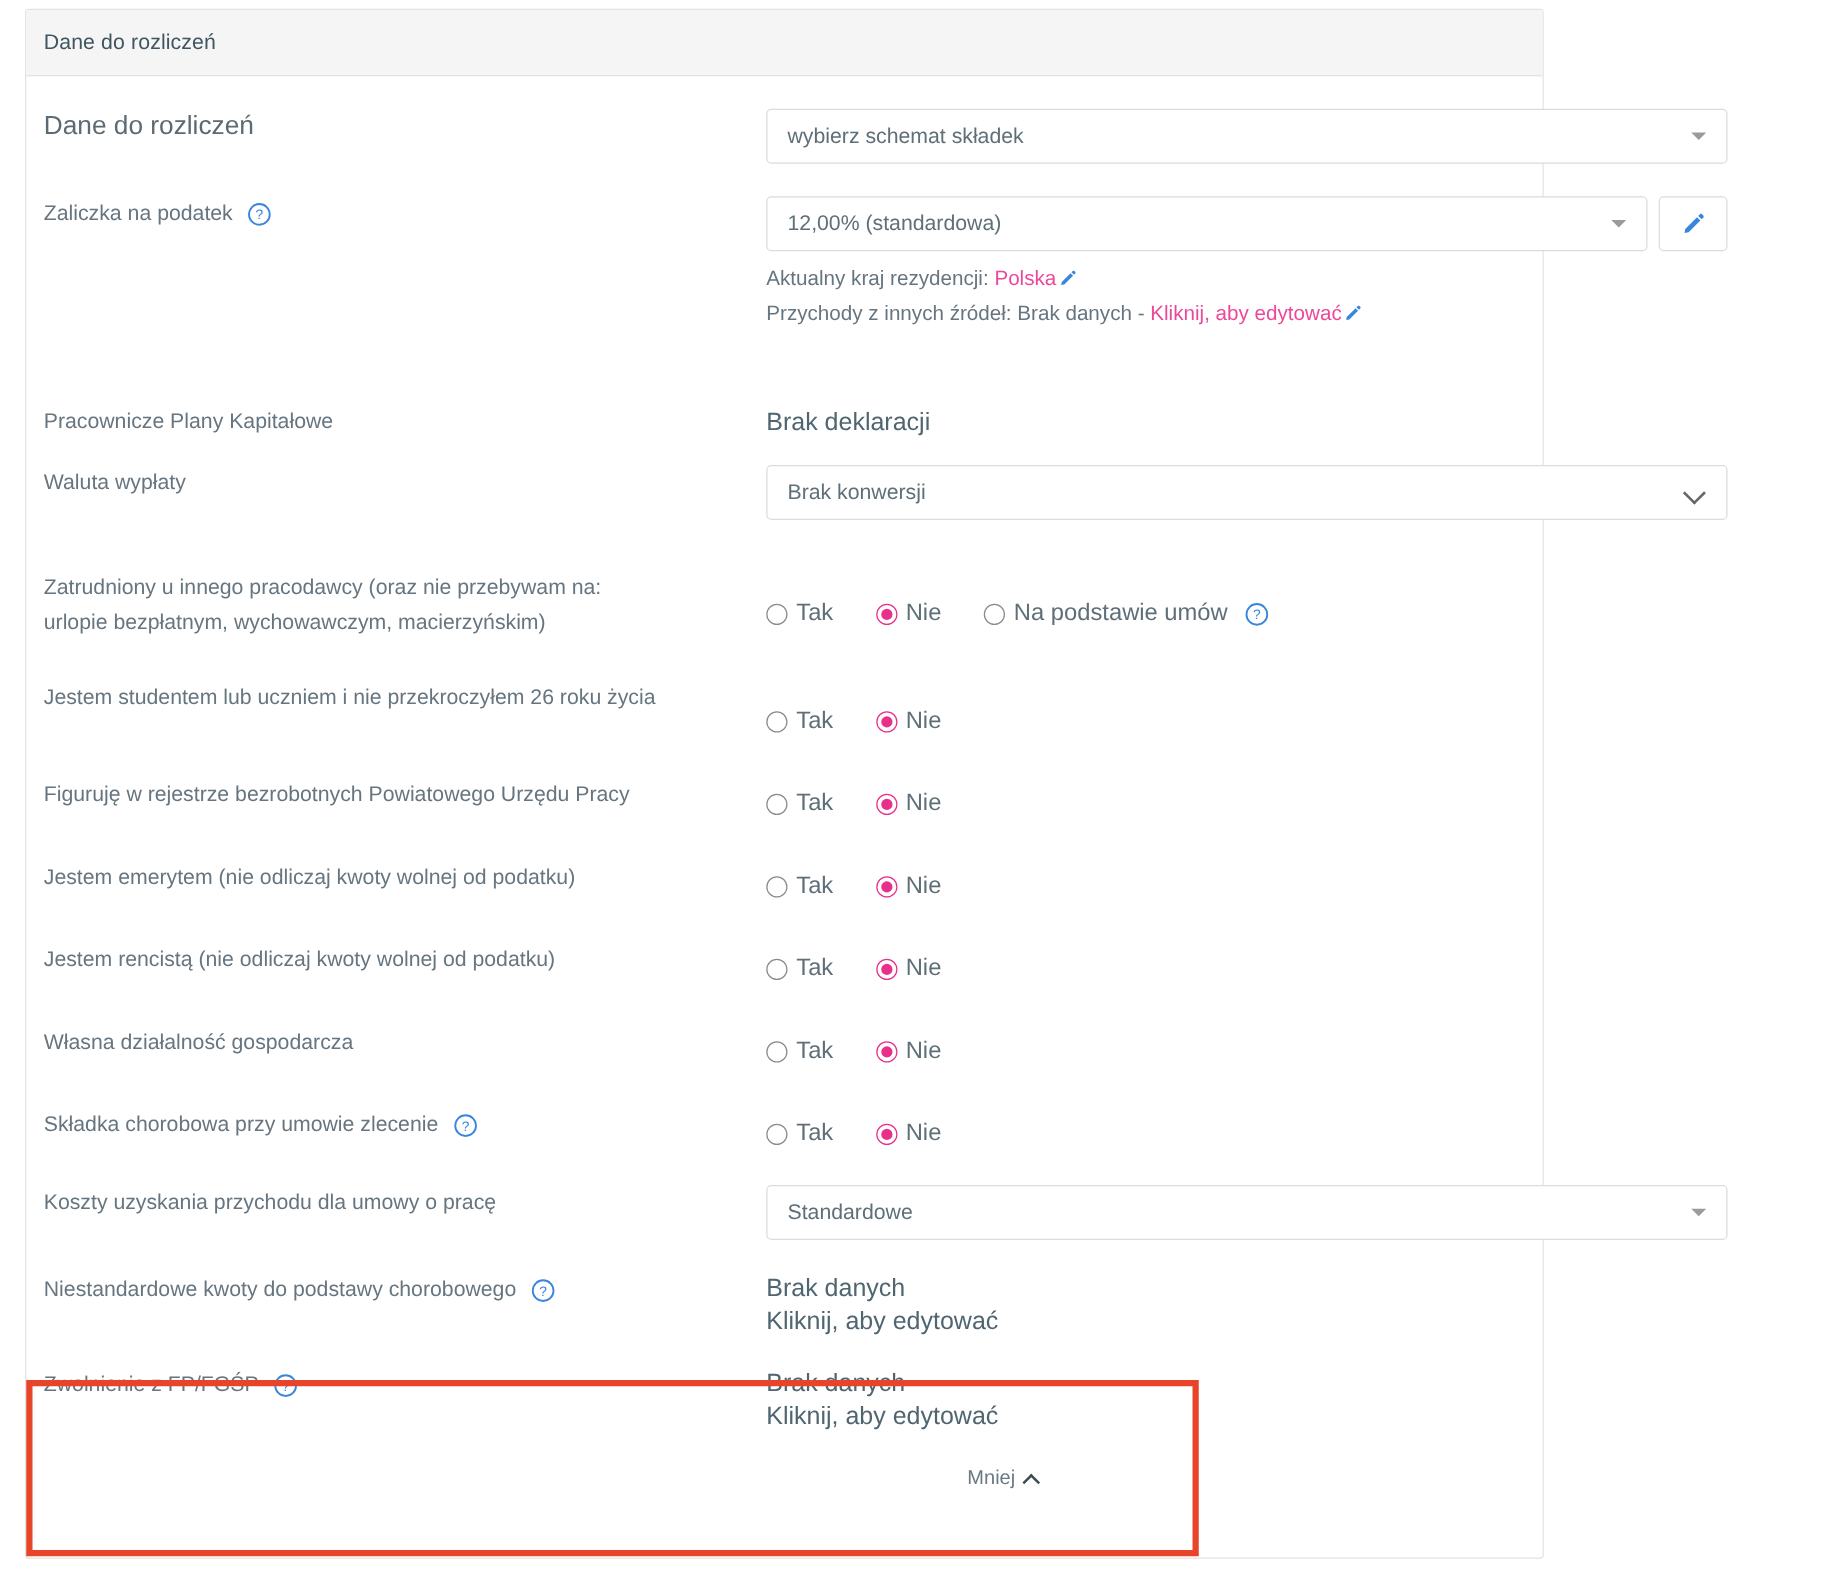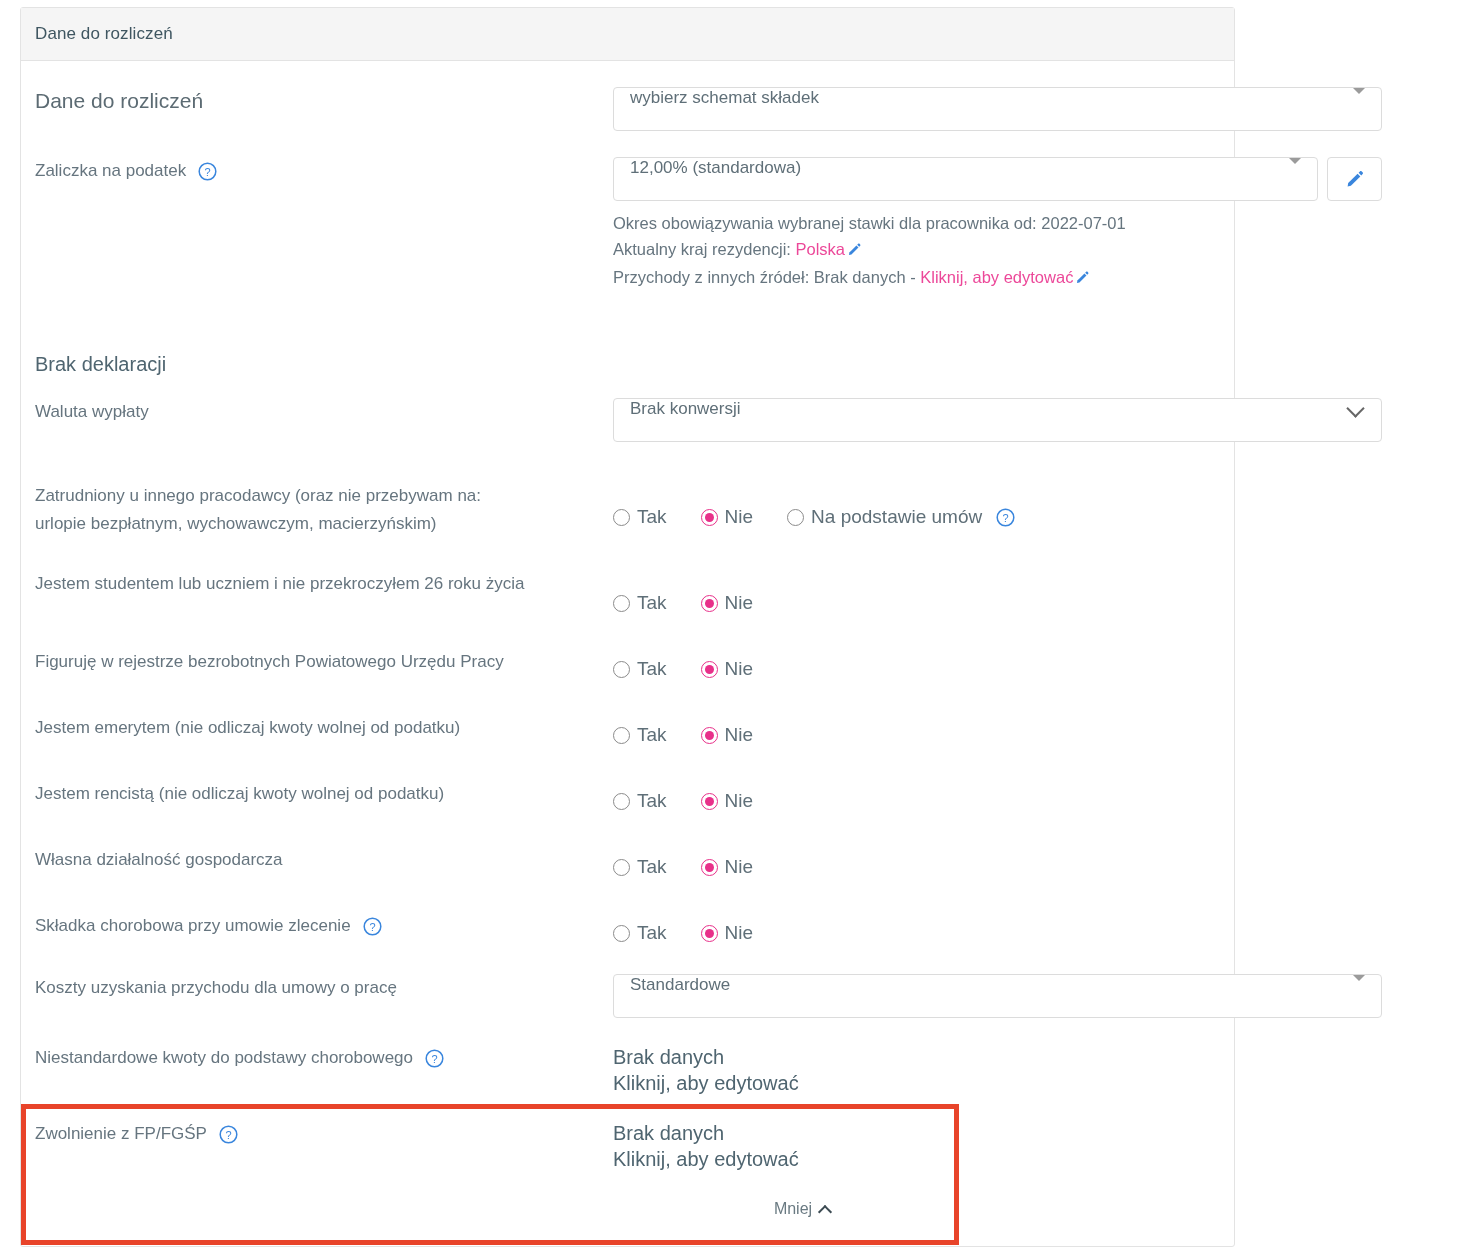--- a/index.html
+++ b/index.html
@@ -85,20 +85,21 @@
   }
   .help-icon svg { display: block; }
 
   
   .select-box {
     height: 44px;
     border: 1px solid #dcdcdc;
     border-radius: 4px;
     background: #fff;
     display: flex;
+    align-items: center;
     padding: 0 12px 0 16px;
     font-size: 17px;
     color: #5f6f78;
     cursor: pointer;
   }
   .select-box .sel-val { flex: 1 1 auto; }
   .caret-tri {
     width: 0; height: 0;
     border-left: 6px solid transparent;
     border-right: 6px solid transparent;
@@ -282,38 +283,40 @@
               <span class="caret-tri"></span>
             </div>
             <div class="edit-btn">
               <svg width="20" height="20" viewBox="0 0 20 20">
                 <path d="M3.2 14.1 L12.6 4.7 L15.3 7.4 L5.9 16.8 L2.6 17.4 Z" fill="#3a86dd"></path>
                 <path d="M13.6 3.7 L14.9 2.4 C15.4 1.9 16.2 1.9 16.7 2.4 L17.6 3.3 C18.1 3.8 18.1 4.6 17.6 5.1 L16.3 6.4 Z" fill="#3a86dd"></path>
               </svg>
             </div>
           </div>
           <div class="info-lines">
-            <div>Okres obowiązywania wybranej stawki dla pracownika od: 2022-07-01</div>
             <div>
               <span>Aktualny kraj rezydencji: </span><span class="lnk">Polska</span><span class="pencil-inline"><svg width="15" height="15" viewBox="0 0 20 20">
                     <path d="M3.2 14.1 L12.6 4.7 L15.3 7.4 L5.9 16.8 L2.6 17.4 Z" fill="#3a86dd"></path>
                     <path d="M13.6 3.7 L14.9 2.4 C15.4 1.9 16.2 1.9 16.7 2.4 L17.6 3.3 C18.1 3.8 18.1 4.6 17.6 5.1 L16.3 6.4 Z" fill="#3a86dd"></path>
                   </svg></span>
             </div>
             <div>
               <span>Przychody z innych źródeł: Brak danych - </span><span class="lnk">Kliknij, aby edytować</span><span class="pencil-inline"><svg width="15" height="15" viewBox="0 0 20 20">
                     <path d="M3.2 14.1 L12.6 4.7 L15.3 7.4 L5.9 16.8 L2.6 17.4 Z" fill="#3a86dd"></path>
                     <path d="M13.6 3.7 L14.9 2.4 C15.4 1.9 16.2 1.9 16.7 2.4 L17.6 3.3 C18.1 3.8 18.1 4.6 17.6 5.1 L16.3 6.4 Z" fill="#3a86dd"></path>
                   </svg></span>
             </div>
           </div>
         </div>
       </div>
 
       <div class="row" style="padding-top:57px;">
+        <div class="label-col">
+          <span class="label-txt">Pracownicze Plany Kapitałowe</span>
+        </div>
         <div class="value-col">
           <div class="plain-val" style="padding-top:2px;">Brak deklaracji</div>
         </div>
       </div>
 
       <div class="row" style="padding-top:21px;">
         <div class="label-col">
           <span class="label-txt">Waluta wypłaty</span>
         </div>
         <div class="value-col">

